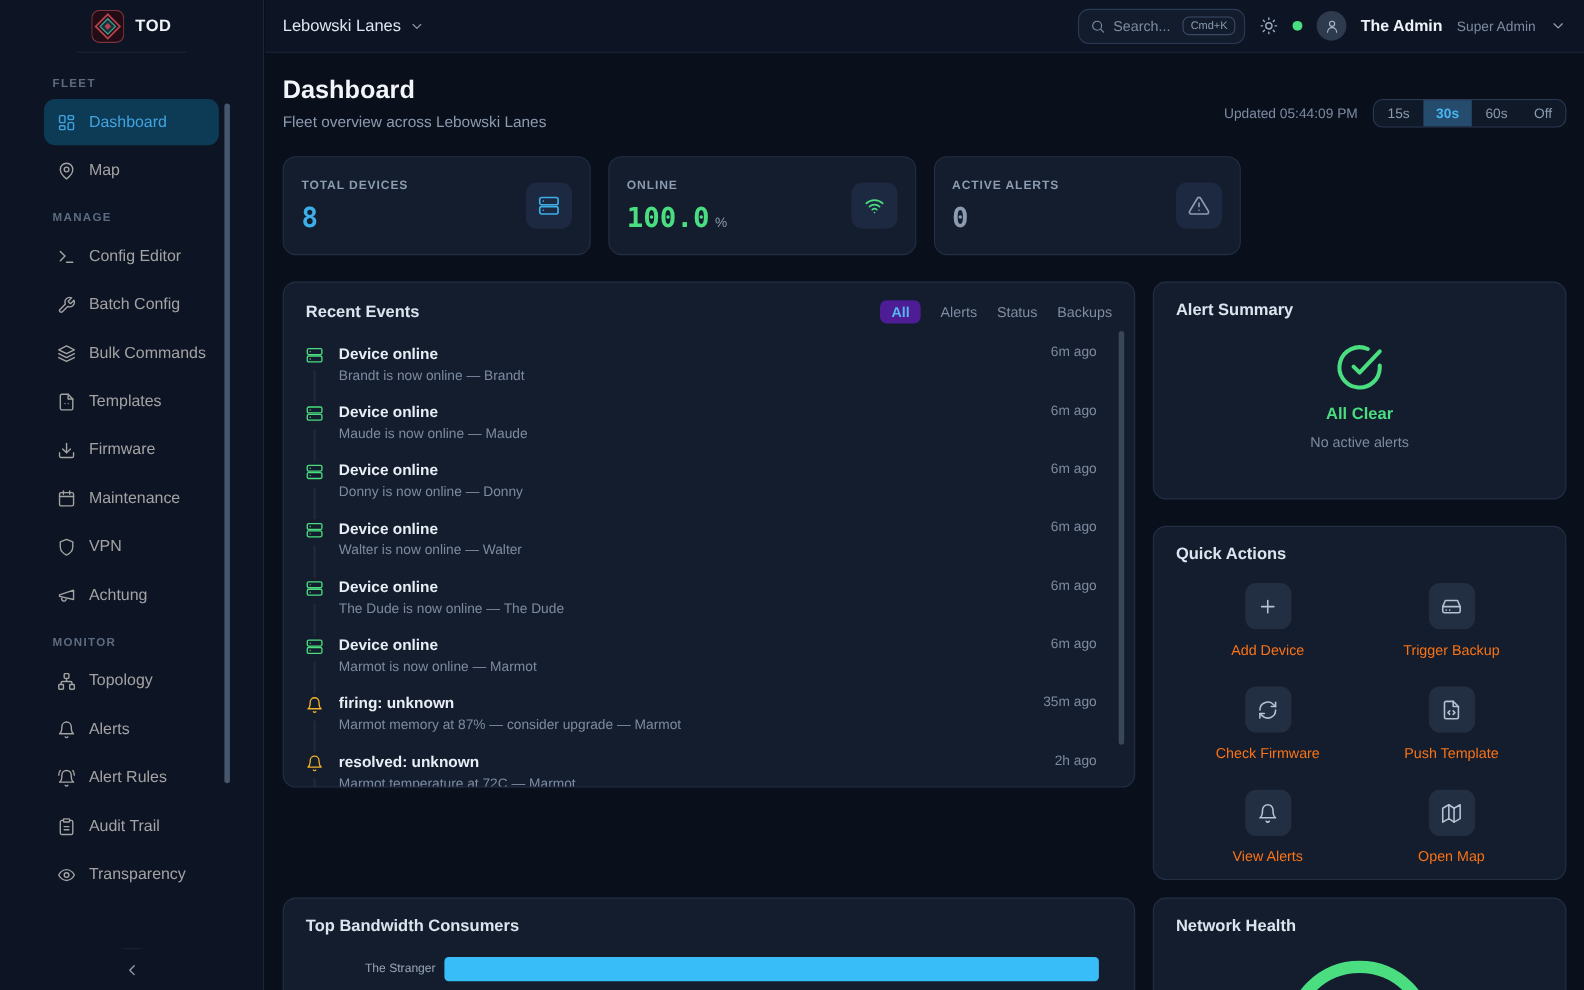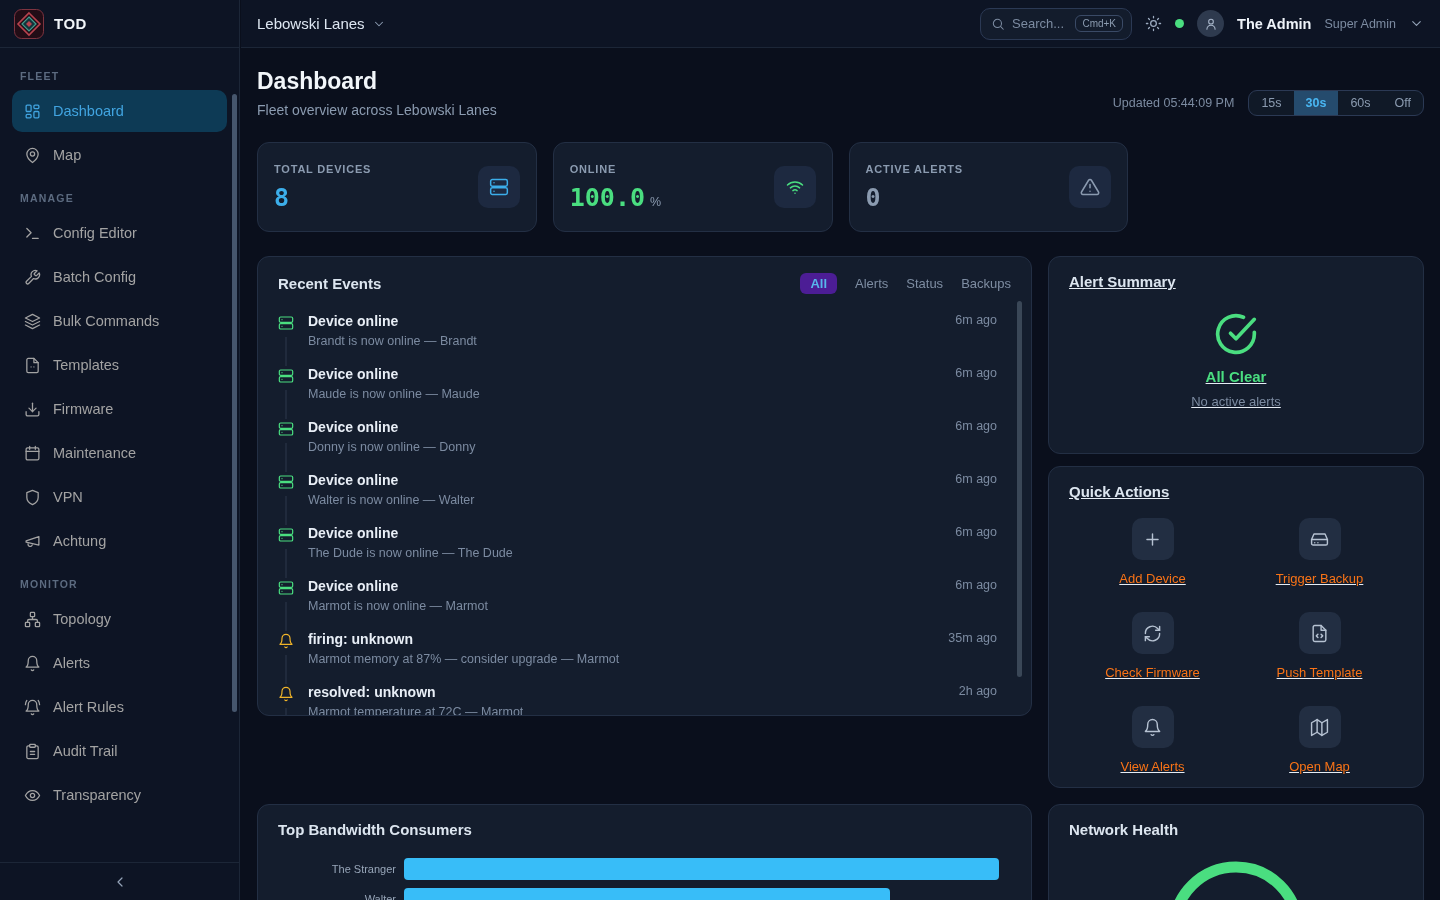--- a/index.html
+++ b/index.html
@@ -3,21 +3,21 @@
 <meta charset="utf-8">
 <style>
   * { margin:0; padding:0; box-sizing:border-box; }
   html,body { width:1440px; height:900px; overflow:hidden; background:#0a0f1c;
     font-family:"Liberation Sans", sans-serif; color:#e6edf5; }
   svg { display:block; }
   .ic { stroke:currentColor; fill:none; stroke-width:1.8; stroke-linecap:round; stroke-linejoin:round; }
 
   
   .sidebar { position:fixed; left:0; top:0; width:240px; height:900px; background:#0d1424;
-    border-right:1px solid #1c2637; display:flex; flex-direction:column; z-index:5; }
+    border-right:1px solid #1c2637; display:flex; flex-direction:column; z-index:5;align-items:center; }
   .logo-row { height:48px; flex:0 0 48px; display:flex; align-items:center; gap:10px; padding:0 14px;
     border-bottom:1px solid #1c2637; }
   .brand-name { font-size:15px; font-weight:700; letter-spacing:.5px; color:#f1f5f9; }
   .nav { flex:1; padding:6px 12px 0; overflow:hidden; position:relative; }
   .section-label { font-size:10.5px; font-weight:700; letter-spacing:1.2px; color:#5c6b80; margin:16px 8px 8px; }
   .nav-item { display:flex; align-items:center; gap:12px; height:42px; padding:0 12px; margin-bottom:2px;
     border-radius:10px; color:#a3a3a3; font-size:14.5px; cursor:pointer; }
   .nav-item svg { width:17px; height:17px; flex:0 0 17px; }
   .nav-item.active { background:#0d3a55; color:#41a4e0; }
   .side-scrollbar { position:absolute; right:2px; top:46px; width:5px; height:618px; border-radius:3px; background:#46566d; }
@@ -81,21 +81,21 @@
   .evt-list:before { content:""; position:absolute; left:7px; top:12px; bottom:6px; width:2px; background:#202a3c; }
   .evt { display:flex; gap:14px; padding:9px 0; min-height:48px; position:relative; }
   .evt-ic { width:16px; flex:0 0 16px; padding-top:2px; background:#141d2d; z-index:1; height:24px; }
   .evt-ic svg { width:16px; height:16px; }
   .evt-body { flex:1; min-width:0; }
   .evt-title { font-size:14px; font-weight:600; color:#e8eef6; }
   .evt-detail { font-size:12.5px; color:#7c8ba1; margin-top:5px; }
   .evt-time { font-size:12.5px; color:#7c8ba1; white-space:nowrap; padding-right:14px; }
   .evt-scrollbar { position:absolute; right:9px; top:44px; width:5px; height:376px; border-radius:3px; background:#3a4757; }
 
-  .right-col { display:flex; flex-direction:column; gap:12px;text-decoration:underline; }
+  .right-col { display:flex; flex-direction:column; gap:24px; }
   .alert-summary { height:198px; }
   .as-body { display:flex; flex-direction:column; align-items:center; margin-top:22px; }
   .as-body svg { width:44px; height:44px; color:#4ade80; stroke-width:2; }
   .as-status { font-size:15px; font-weight:700; color:#4ade80; margin-top:12px; }
   .as-detail { font-size:13px; color:#7c8ba1; margin-top:9px; }
 
   .quick-actions { height:322px; }
   .qa-grid { display:grid; grid-template-columns:1fr 1fr; margin-top:18px; row-gap:26px; }
   .qa { display:flex; flex-direction:column; align-items:center; cursor:pointer; }
   .qa-btn { width:42px; height:42px; border-radius:10px; background:#222e42; color:#b6c2d2;

